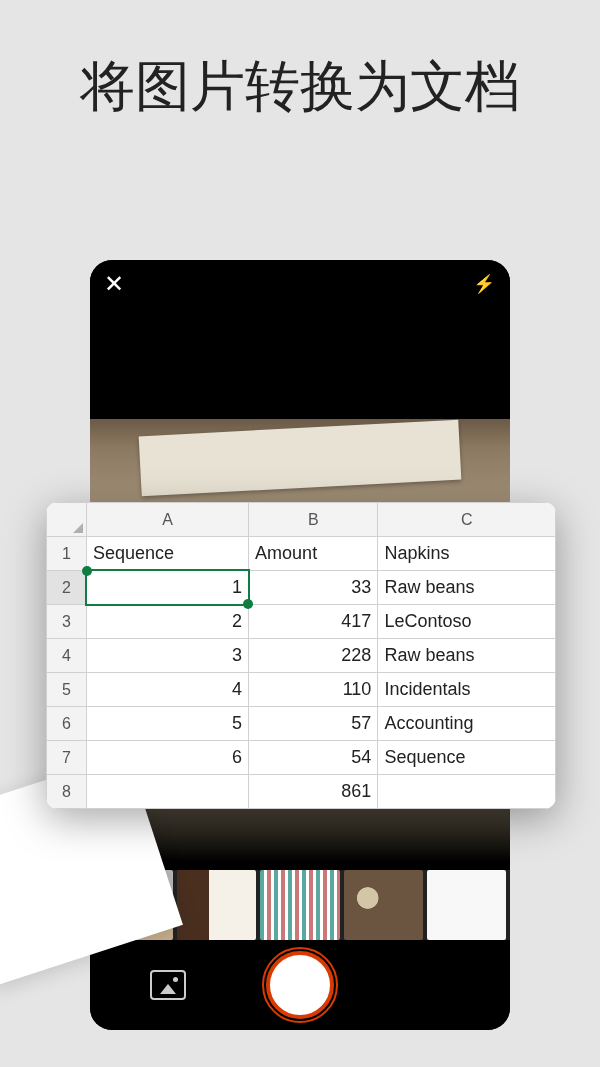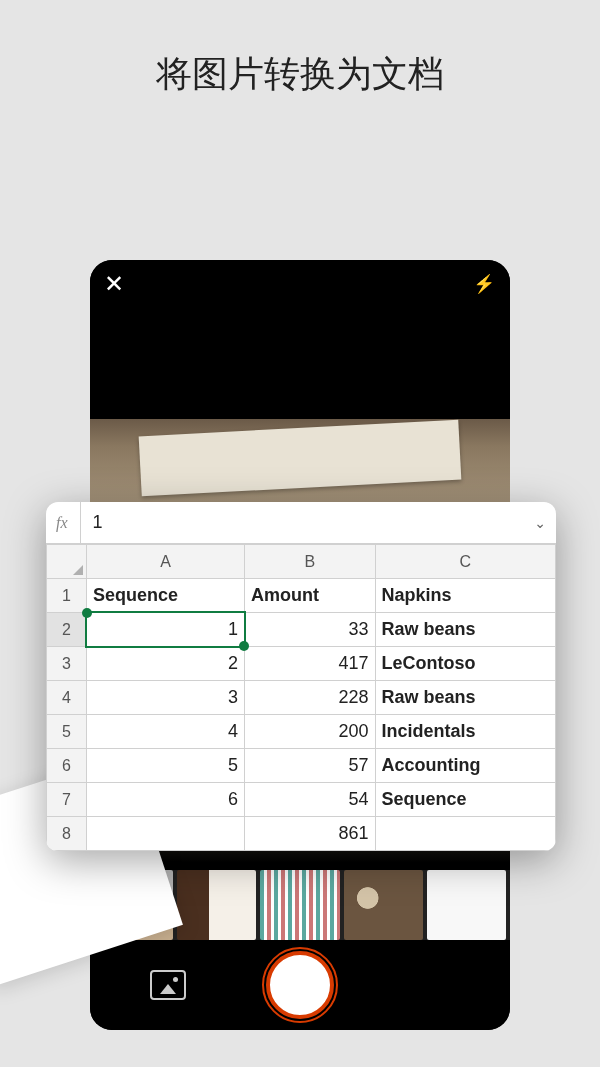--- a/index.html
+++ b/index.html
@@ -6,21 +6,21 @@
 body {
   width: 600px;
   height: 1067px;
   background: #e5e5e5;
   font-family: -apple-system, "Segoe UI", Arial, sans-serif;
   overflow: hidden;
   position: relative;
 }
 .headline {
   text-align: center;
-  font-size: 36px;
+  font-size: 55px;
   color: #222;
   padding: 50px 0 40px;
   font-weight: 400;
 }
 .phone-frame {
   position: absolute;
   left: 90px;
   top: 260px;
   width: 420px;
   height: 770px;
@@ -203,21 +203,21 @@
   content: '';
   position: absolute;
   right: 3px;
   bottom: 3px;
   width: 0; height: 0;
   border-left: 10px solid transparent;
   border-bottom: 10px solid #b0b0b0;
 }
 .sheet .selrow .rowhdr { background: #e2e2e2; }
 .sheet td.num { text-align: right; }
-.sheet td.txt { text-align: left; font-weight: bold; }
+.sheet td.txt { text-align: left; }
 .selected-cell {
   position: relative;
 }
 .selected-cell::before {
   content: '';
   position: absolute;
   inset: -2px;
   border: 2px solid #107c41;
   pointer-events: none;
 }
@@ -264,25 +264,20 @@
     <div class="thumb p4"></div>
     <div class="thumb p5"></div>
   </div>
   <div class="bottom-bar">
     <div class="gallery-btn"></div>
     <div class="shutter"></div>
   </div>
 </div>
 
 <div class="excel-card">
-  <div class="fx-bar">
-    <span class="fx-label">fx</span>
-    <span class="fx-val">1</span>
-    <span class="fx-chev">⌄</span>
-  </div>
   <table class="sheet">
     <tbody>
         <tr>
       <th class="corner"></th>
       <th class="colhdr">A</th>
       <th class="colhdr">B</th>
       <th class="colhdr">C</th>
     </tr>
     <tr>
       <th class="rowhdr">1</th>
@@ -304,21 +299,21 @@
     </tr>
     <tr>
       <th class="rowhdr">4</th>
       <td class="num">3</td>
       <td class="num">228</td>
       <td class="txt">Raw beans</td>
     </tr>
     <tr>
       <th class="rowhdr">5</th>
       <td class="num">4</td>
-      <td class="num">200</td>
+      <td class="num">110</td>
       <td class="txt">Incidentals</td>
     </tr>
     <tr>
       <th class="rowhdr">6</th>
       <td class="num">5</td>
       <td class="num">57</td>
       <td class="txt">Accounting</td>
     </tr>
     <tr>
       <th class="rowhdr">7</th>

